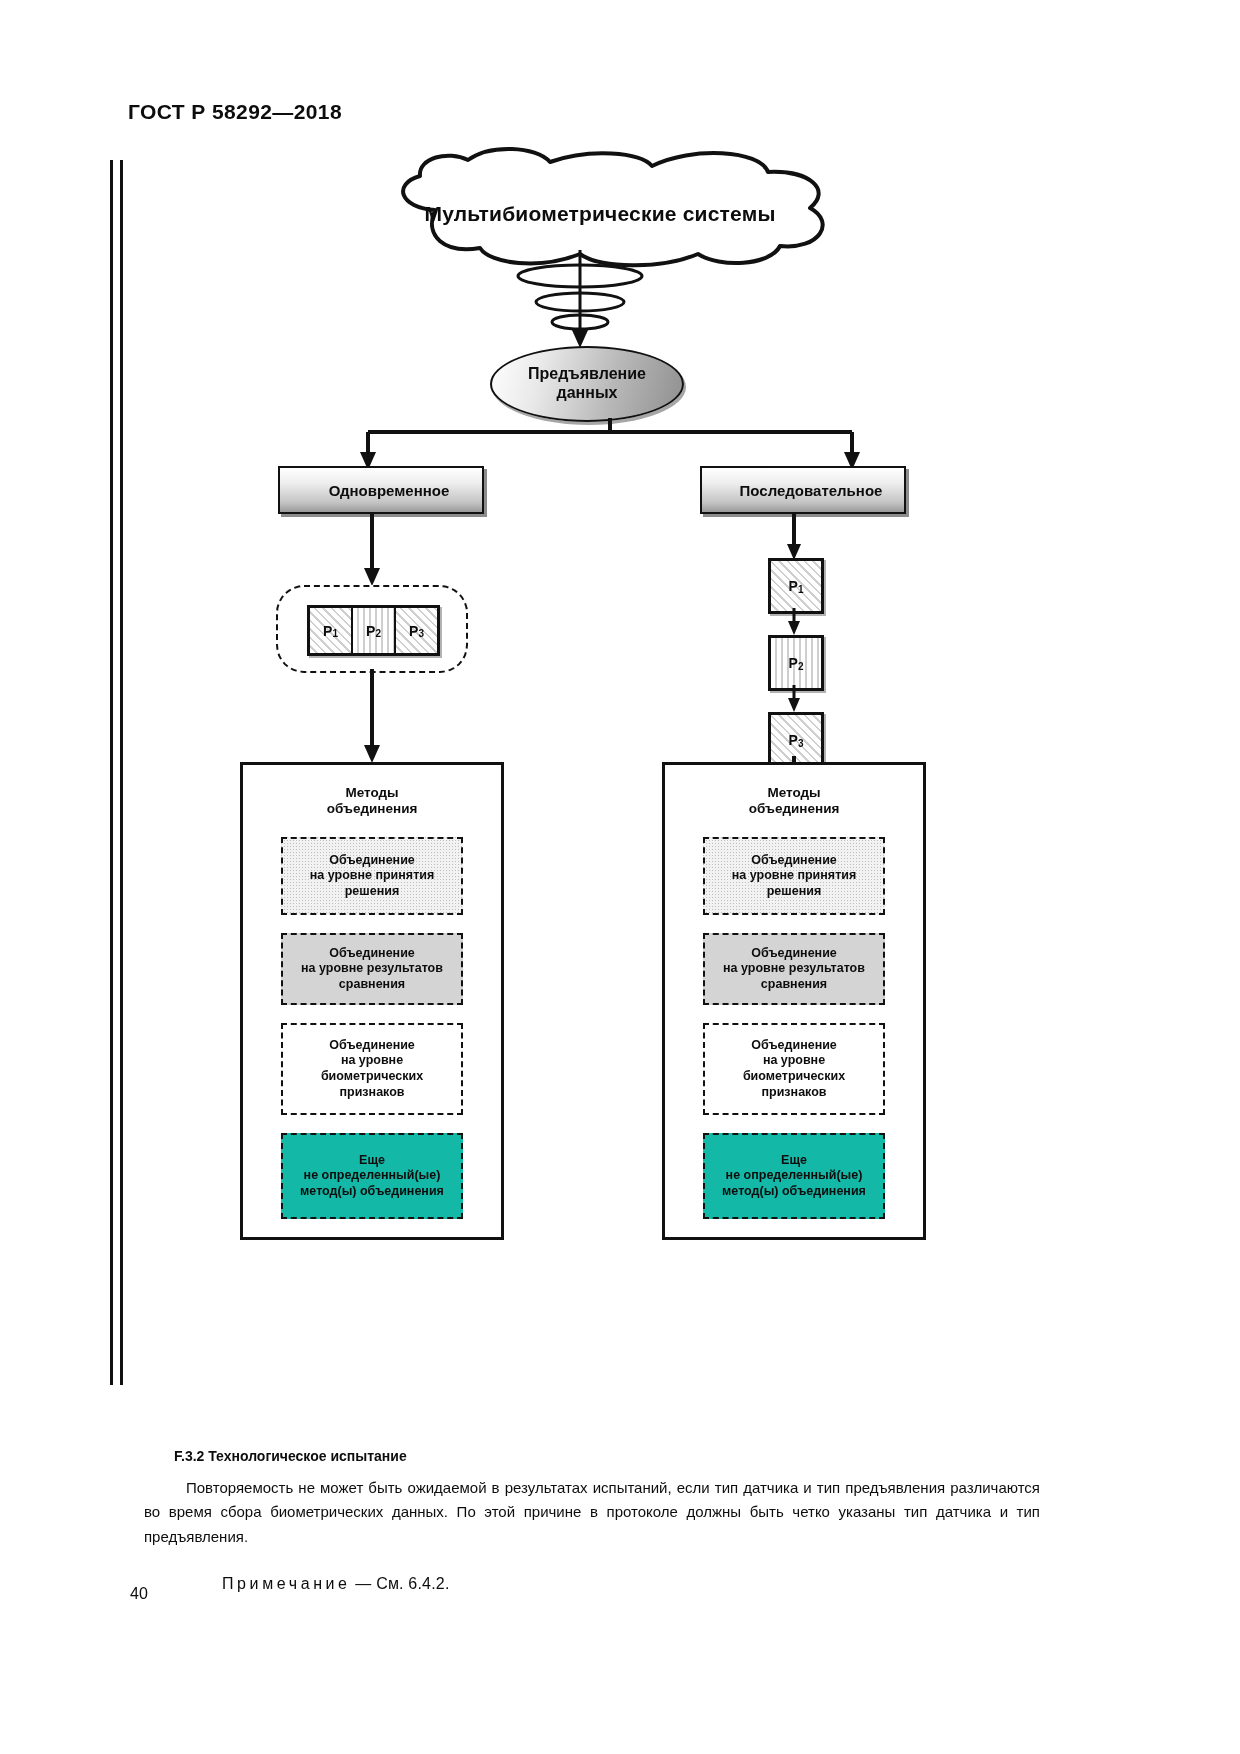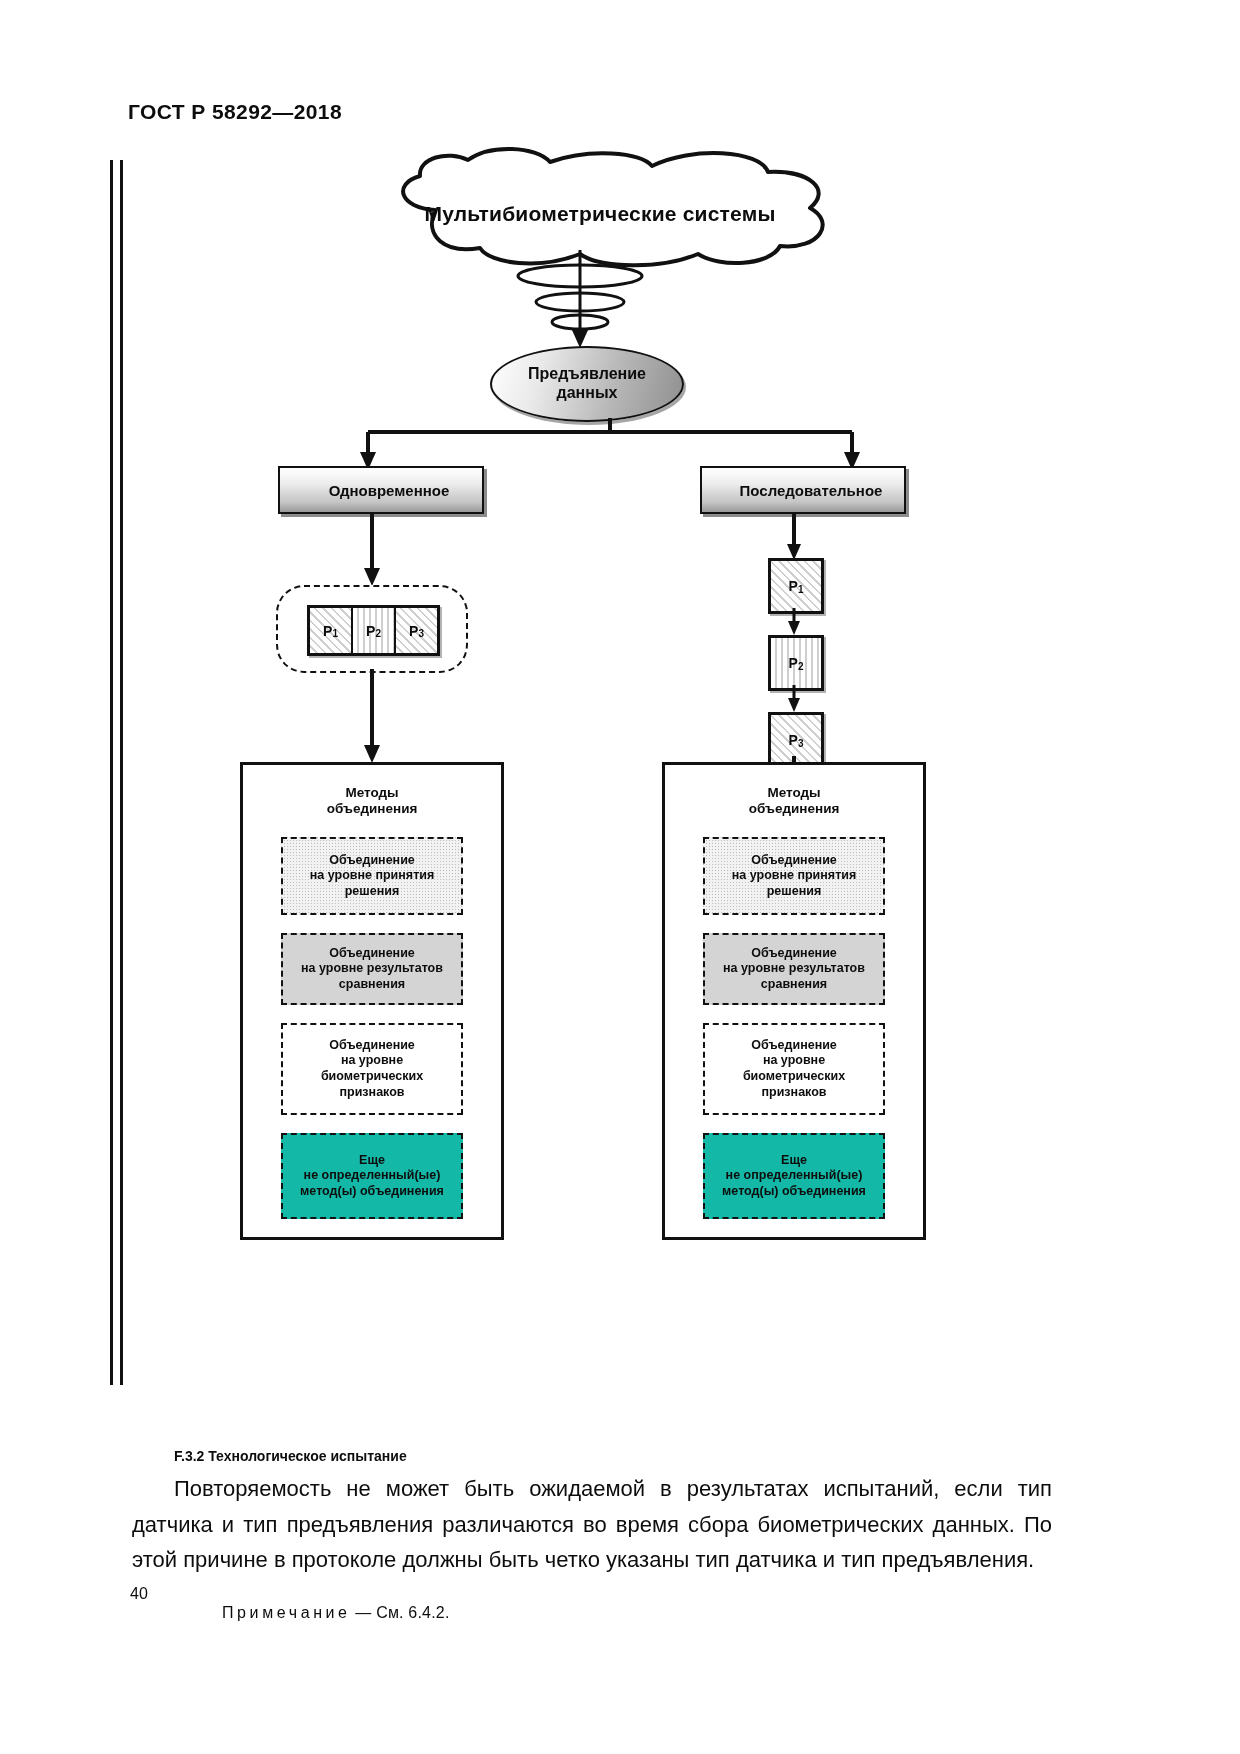--- a/index.html
+++ b/index.html
@@ -137,21 +137,21 @@
 
   
   .caption{
     position:absolute;left:0;top:1395px;width:1240px;
     text-align:center;font-size:16px;
   }
 
   
   .body-block{position:absolute;left:132px;top:1448px;width:920px;}
   .sub-head{font-size:14px;font-weight:bold;margin:0 0 7px 42px;}
-  .para{font-size:22px;line-height:1.62;margin:0;text-align:justify;text-indent:42px;}
+  .para{font-size:15px;line-height:1.62;margin:12px;text-align:justify;text-indent:42px;}
   .note{font-size:16px;margin:26px 0 0 90px;letter-spacing:.2px;}
   .note .spaced{letter-spacing:3.6px;}
 
   .page-num{position:absolute;left:130px;top:1585px;font-size:16px;}
 
   svg{display:block;overflow:visible;}
 </style>
 </head>
 <body>
 

